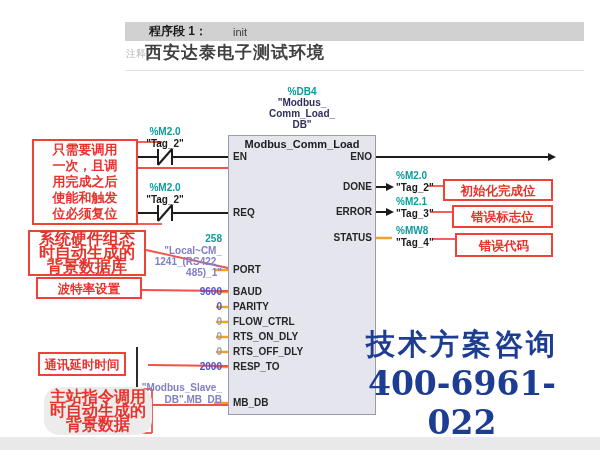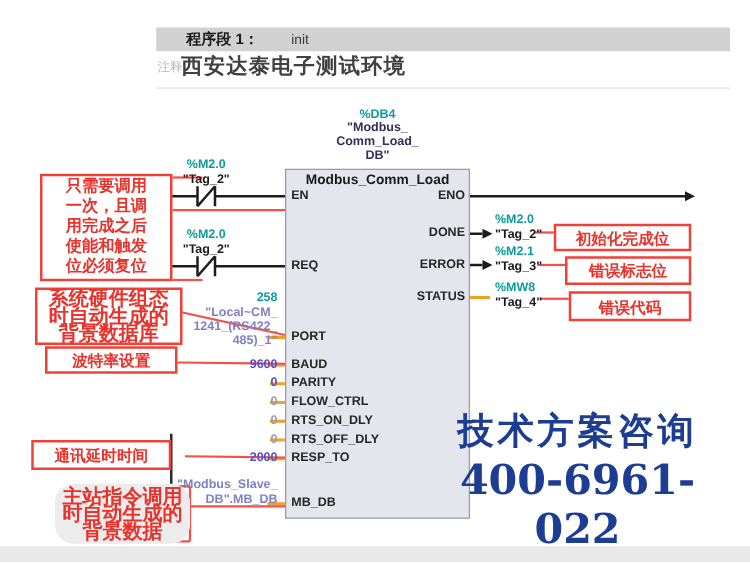--- a/index.html
+++ b/index.html
@@ -185,21 +185,21 @@
     <div>位必须复位</div>
   </div>
   <div class="abs ann small" style="left:28px;top:230px;width:118px;height:46px">
     <div>系统硬件组态</div>
     <div>时自动生成的</div>
     <div>背景数据库</div>
   </div>
   <div class="abs ann one" style="left:36px;top:277px;width:106px;height:22px">
     <div>波特率设置</div>
   </div>
-  <div class="abs ann one" style="left:25px;top:352px;width:112px;height:24px">
+  <div class="abs ann one" style="left:38px;top:352px;width:88px;height:24px">
     <div>通讯延时时间</div>
   </div>
   <div class="abs ann small graybg" style="left:44px;top:387px;width:108px;height:48px;border:none;color:#e8322c">
     <div>主站指令调用</div>
     <div>时自动生成的</div>
     <div>背景数据</div>
   </div>
 
   <div class="abs ann one" style="left:443px;top:179px;width:110px;height:22px">
     <div>初始化完成位</div>

